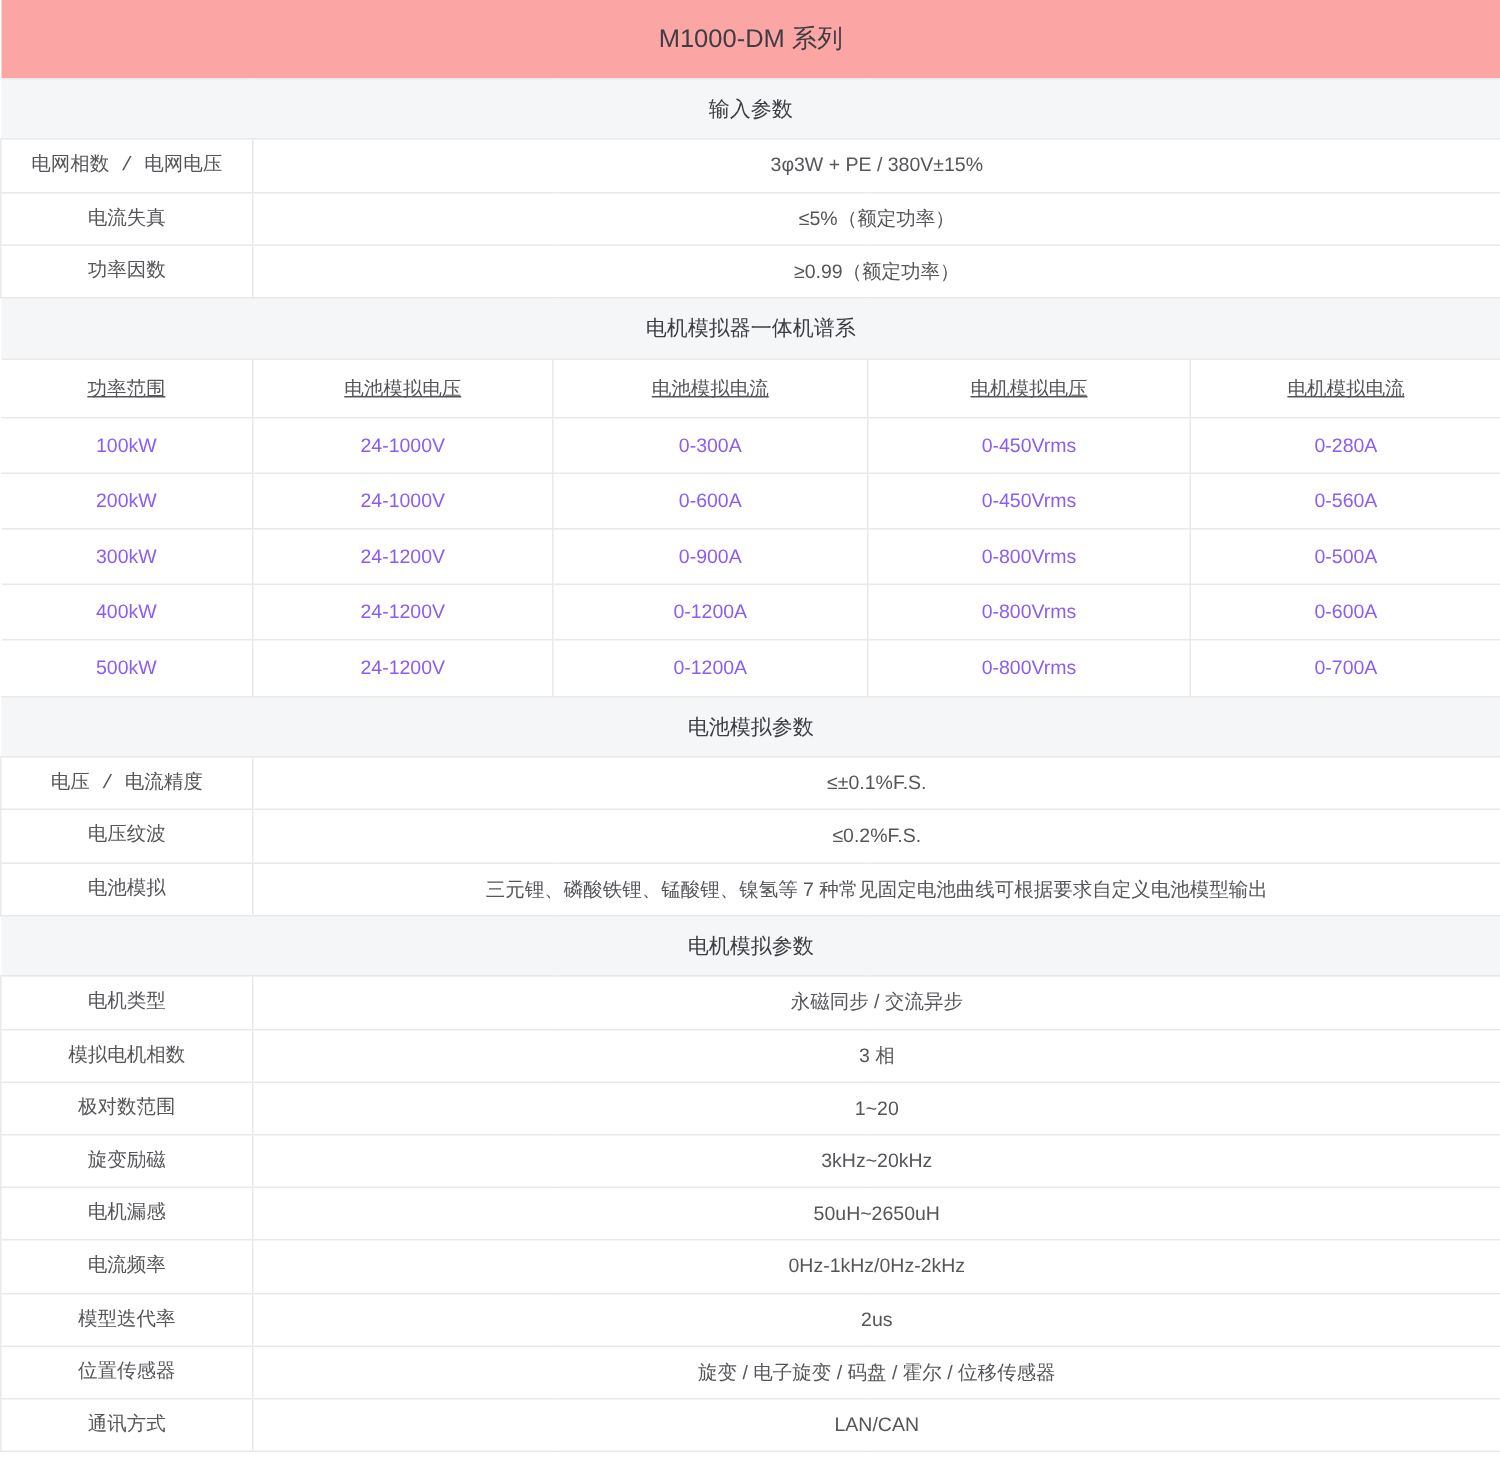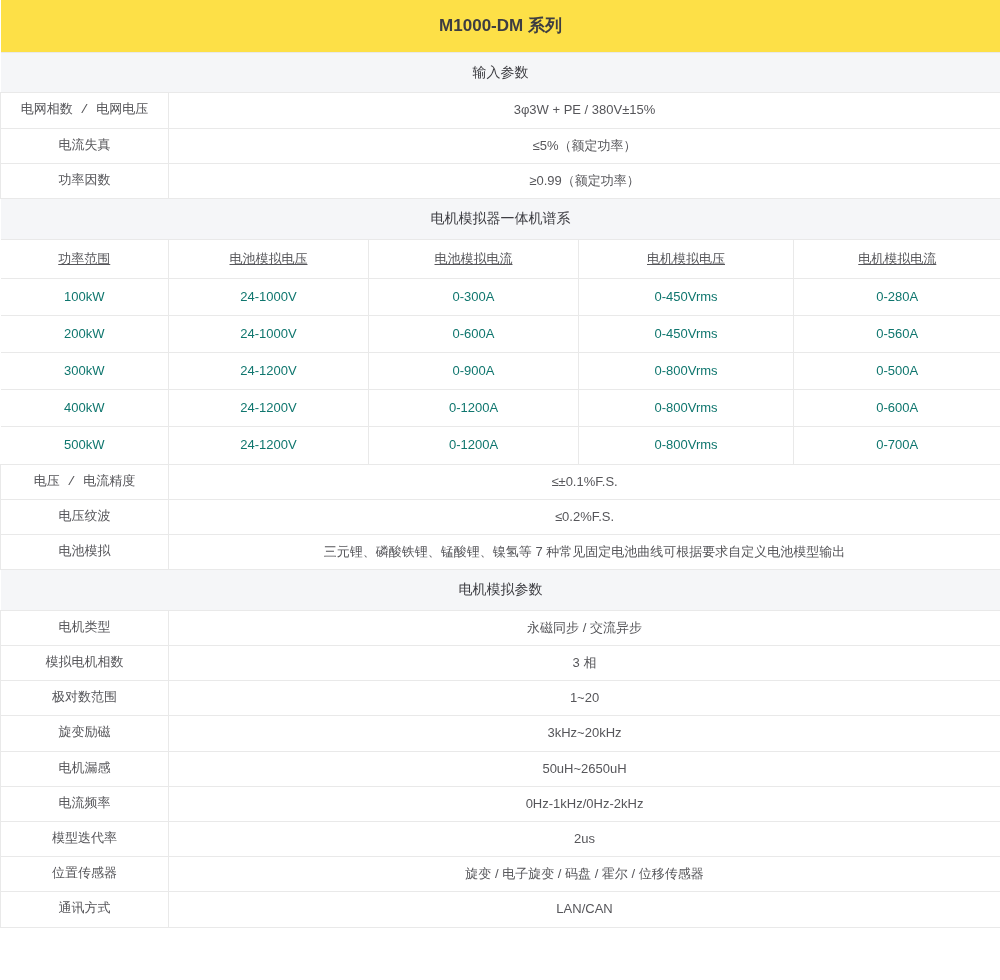--- a/index.html
+++ b/index.html
@@ -27,24 +27,24 @@
     font-size: 13px;
     font-weight: normal;
     color: #56565a;
     text-align: center;
     vertical-align: middle;
     padding: 8px 6px;
     line-height: 1.4;
   }
   
   tr.title-row td {
-    background: #fde047;
+    background: #fca5a5;
     color: #3d3d42;
     font-size: 17px;
-    font-weight: bold;
+    font-weight: normal;
     padding: 14px 6px;
     border-left: none;
     border-right: none;
     border-top: none;
   }
   
   tr.section-row td {
     background: #f5f6f8;
     color: #3d3d42;
     font-size: 14px;
@@ -72,21 +72,21 @@
   }
   tr.spectrum-head td:first-child,
   tr.spectrum-row td:first-child {
     border-left: none;
   }
   tr.spectrum-head td:last-child,
   tr.spectrum-row td:last-child {
     border-right: none;
   }
   tr.spectrum-row td {
-    color: #0f766e;
+    color: #8b5cf6;
     padding: 9px 6px;
   }
   .col-1 { width: 168px; }
   .col-2 { width: 200px; }
   .col-3 { width: 210px; }
   .col-4 { width: 215px; }
   .col-5 { width: 207px; }
 </style>
 </head>
 <body>
@@ -161,20 +161,23 @@
         <td>0-600A</td>
       </tr>
       <tr class="spectrum-row">
         <td>500kW</td>
         <td>24-1200V</td>
         <td>0-1200A</td>
         <td>0-800Vrms</td>
         <td>0-700A</td>
       </tr>
 
+      <tr class="section-row">
+        <td colspan="5">电池模拟参数</td>
+      </tr>
       <tr>
         <td class="label-cell">电压 / 电流精度</td>
         <td class="value-cell" colspan="4">≤±0.1%F.S.</td>
       </tr>
       <tr>
         <td class="label-cell">电压纹波</td>
         <td class="value-cell" colspan="4">≤0.2%F.S.</td>
       </tr>
       <tr>
         <td class="label-cell">电池模拟</td>

